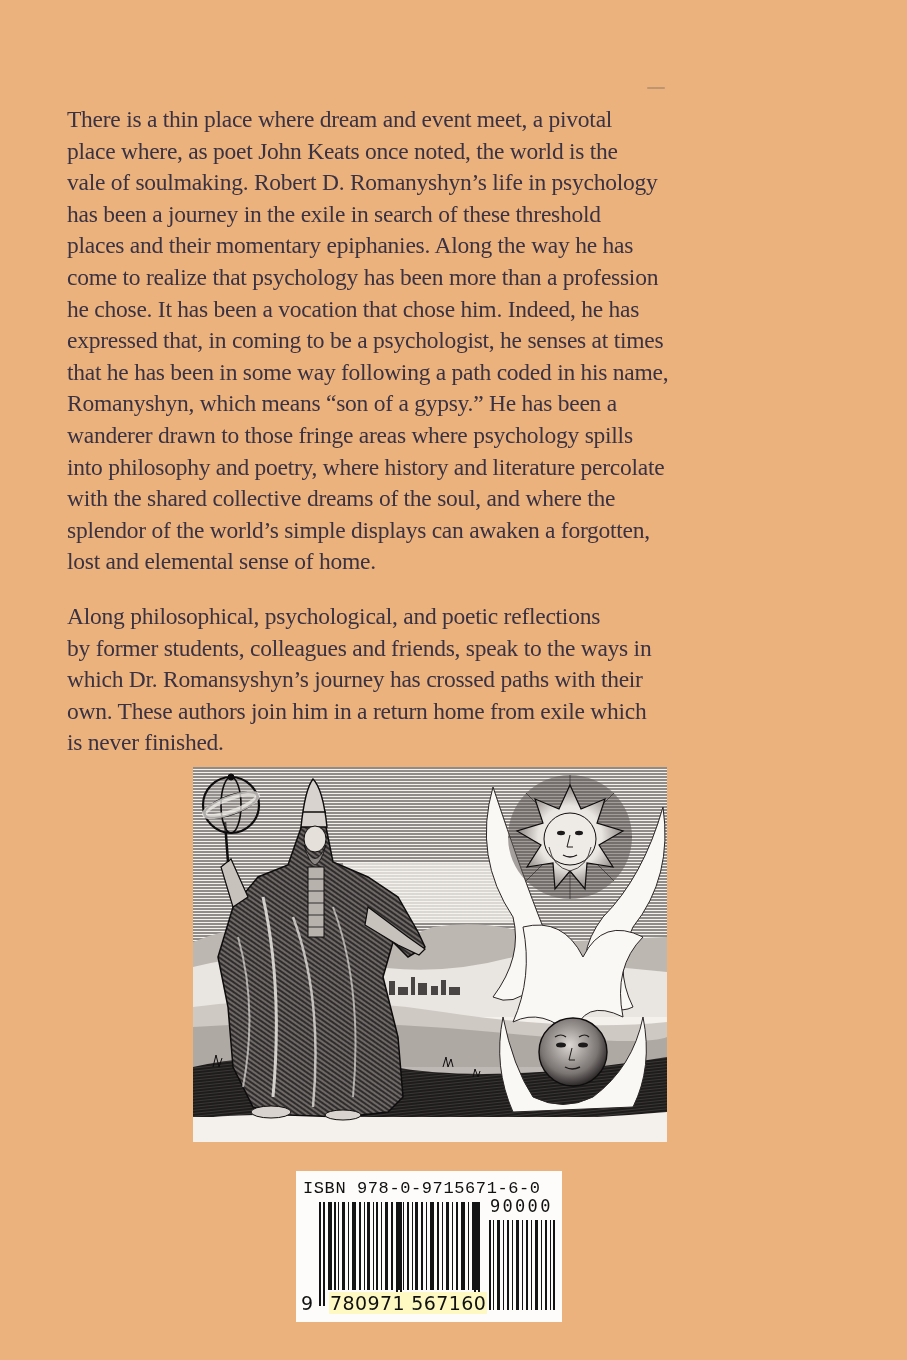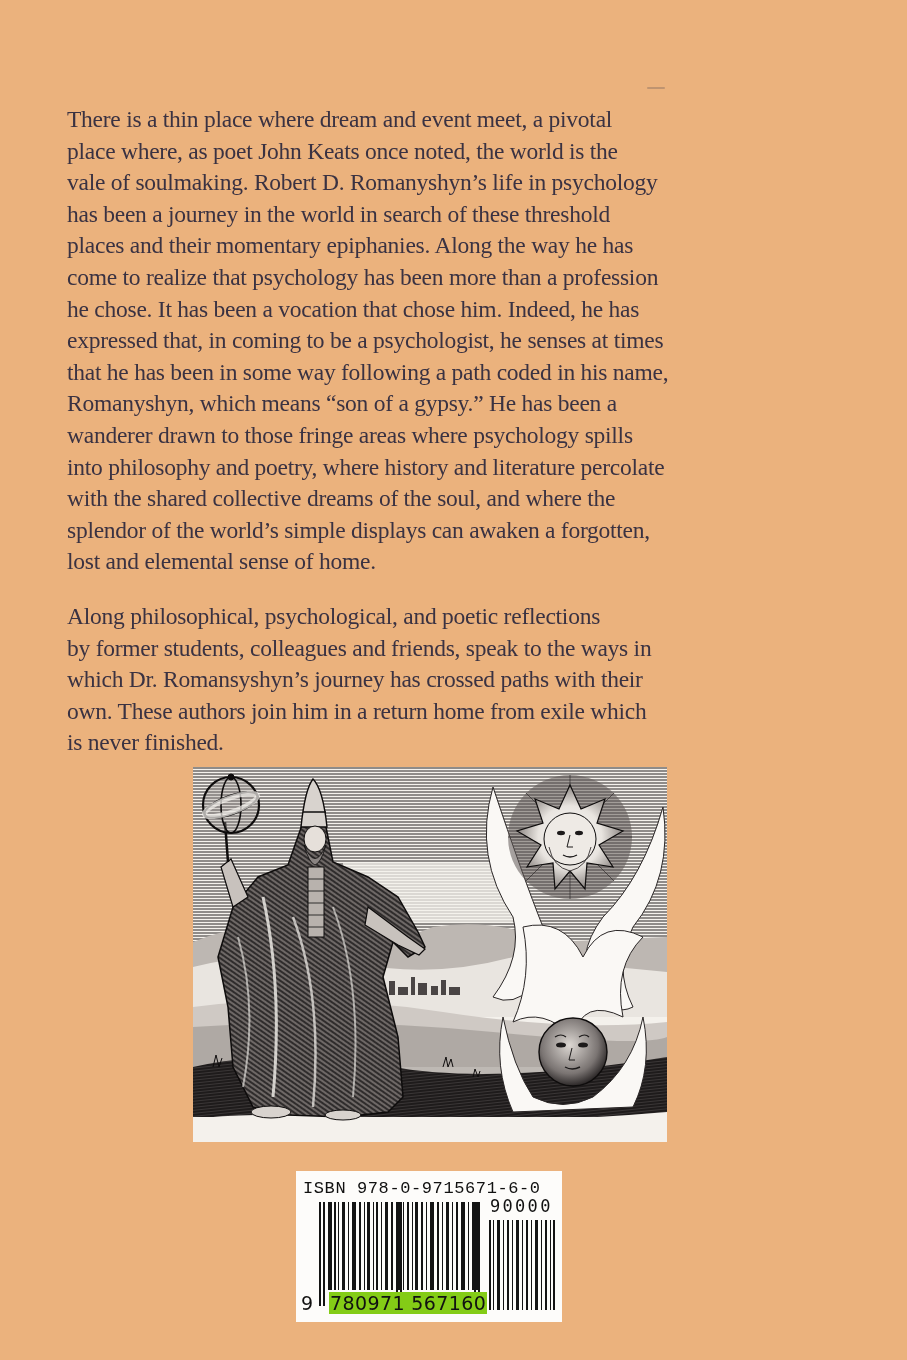--- a/index.html
+++ b/index.html
@@ -113,37 +113,37 @@
       color: #111;
     }
     .ean-digits {
       position: absolute;
       left: 33px;
       top: 121px;
       font-family: "DejaVu Sans", "Liberation Sans", sans-serif;
       font-size: 19px;
       letter-spacing: 0.4px;
       color: #111;
-      background: #84cc16;
+      background: #fef9c3;
       padding: 0 1px;
       white-space: nowrap;
     }
   </style>
 </head>
 <body>
 
 <div class="cover">
 
   <div class="smudge"></div>
 
   <p class="blurb" id="para1">
     <span class="line">There is a thin place where dream and event meet, a pivotal</span>
     <span class="line">place where, as poet John Keats once noted, the world is the</span>
     <span class="line">vale of soulmaking. Robert D. Romanyshyn’s life in psychology</span>
-    <span class="line">has been a journey in the world in search of these threshold</span>
+    <span class="line">has been a journey in the exile in search of these threshold</span>
     <span class="line">places and their momentary epiphanies. Along the way he has</span>
     <span class="line">come to realize that psychology has been more than a profession</span>
     <span class="line">he chose. It has been a vocation that chose him. Indeed, he has</span>
     <span class="line">expressed that, in coming to be a psychologist, he senses at times</span>
     <span class="line">that he has been in some way following a path coded in his name,</span>
     <span class="line">Romanyshyn, which means “son of a gypsy.” He has been a</span>
     <span class="line">wanderer drawn to those fringe areas where psychology spills</span>
     <span class="line">into philosophy and poetry, where history and literature percolate</span>
     <span class="line">with the shared collective dreams of the soul, and where the</span>
     <span class="line">splendor of the world’s simple displays can awaken a forgotten,</span>

